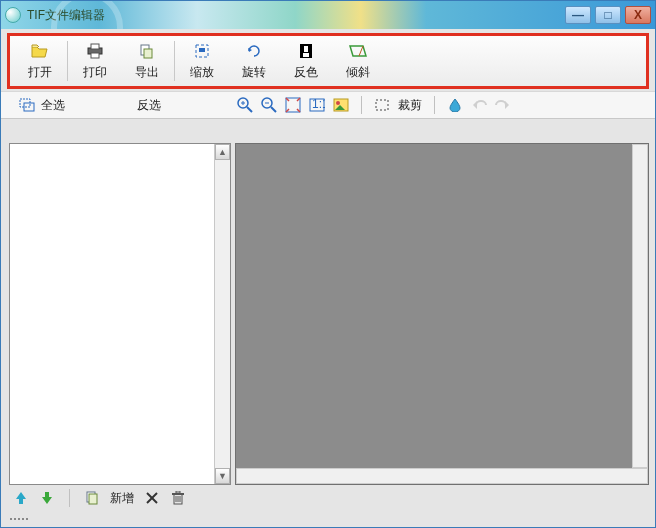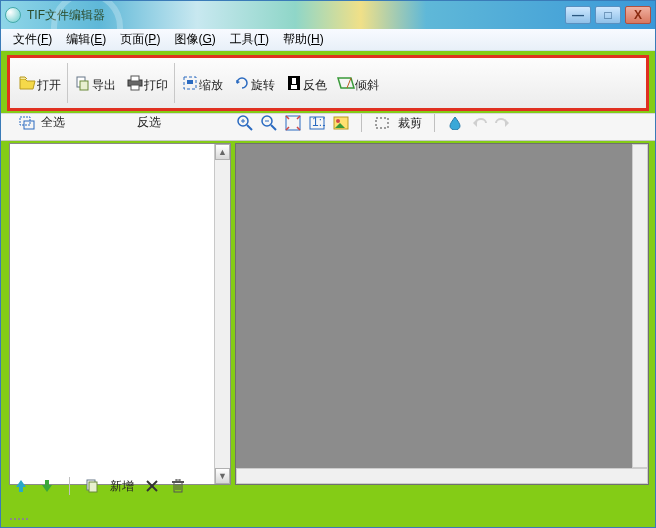--- a/index.html
+++ b/index.html
@@ -1,116 +1,108 @@
 <!DOCTYPE html>
 <html><head>
 <meta charset="utf-8">
 <style>
   * { box-sizing: border-box; margin: 0; padding: 0; font-family: "Microsoft YaHei", "SimSun", sans-serif; font-size: 12px; }
   body { background: #fff; }
-  .window { width: 656px; height: 528px; border: 1px solid #3a7bb8; position: relative; overflow: hidden; background: #84cc16; }
+  .window { width: 656px; height: 528px; border: 1px solid #3a7bb8; position: relative; overflow: hidden; background: #e5e5e5; }
 
   
   .titlebar { height: 28px; background: linear-gradient(90deg,#8fd6e8 0%, #5fb8d8 15%, #c8e8f0 30%, #8fd6c8 45%, #f0e088 55%, #5fb8d8 65%, #3a98d8 100%); display: flex; align-items: center; padding: 0 4px; position: relative; overflow:hidden; }
   .titlebar::before{ content:""; position:absolute; left:50px; top:-10px; width:60px; height:60px; border:6px solid rgba(255,255,255,.25); border-radius:50%; }
   .title-icon { width: 16px; height: 16px; background: radial-gradient(circle at 30% 30%, #fff, #6cc); border-radius: 50%; border:1px solid #4aa; margin-right: 6px; }
   .title-text { color: #2b4b2b; font-size: 12px; flex: 1; }
   .win-controls { display: flex; gap: 4px; }
   .win-btn { width: 26px; height: 18px; background: linear-gradient(#cfe8ff,#8fc0e8); border: 1px solid #5a90c0; border-radius: 2px; display: flex; align-items: center; justify-content: center; color: #2c5880; font-weight: bold; cursor: pointer; }
   .win-btn:last-child { background: linear-gradient(#f0b0a0,#d87860); border-color:#b05040; color:#8a2a10;}
 
   
   .menubar { height: 22px; background: linear-gradient(#f8faff,#e8f0f8); display: flex; align-items: center; padding: 0 6px; gap: 2px; border-bottom:1px solid #c8d8e8;}
   .menu-item { padding: 2px 6px; cursor: pointer; }
   .menu-item u { text-decoration: underline; }
 
   
   .main-toolbar { height: 56px; margin: 4px 6px 2px 6px; border: 3px solid #e03020; background: linear-gradient(#fdfdfd,#ececec); display: flex; align-items: center; padding: 2px 4px; }
-  .tb-btn { width: 52px; height: 46px; display: flex; flex-direction: row; align-items: center; justify-content: center; cursor: pointer; border:1px solid transparent; }
+  .tb-btn { width: 52px; height: 46px; display: flex; flex-direction: column; align-items: center; justify-content: center; cursor: pointer; border:1px solid transparent; }
   .tb-btn .ic { width: 18px; height: 18px; display: flex; align-items:center; justify-content:center; }
   .tb-btn .lbl { margin-top: 4px; font-size: 12px; color:#222;}
   .tb-sep { width:1px; height:40px; background:#c8c8c8; margin:0 1px;}
 
   
-  .sec-toolbar { height: 28px; display: flex; align-items: flex-start; padding: 0 10px 0 18px; gap: 8px; background:#f6f6f6; border-top:1px solid #d8d8d8; border-bottom:1px solid #c8c8c8;}
+  .sec-toolbar { height: 28px; display: flex; align-items: center; padding: 0 10px 0 18px; gap: 8px; background:#f6f6f6; border-top:1px solid #d8d8d8; border-bottom:1px solid #c8c8c8;}
   .sec-left { display:flex; align-items:center; gap:6px; width:210px;}
   .sec-right { display:flex; align-items:center; gap:8px;}
   .sec-text { font-size:12px; color:#222; }
   .sec-icon { width:16px; height:16px; display:flex; align-items:center; justify-content:center; cursor:pointer;}
   .vsep{ width:1px; height:18px; background:#c0c0c0; margin:0 4px;}
 
   
   .workarea { position:absolute; left:0; right:0; top:140px; bottom:40px; display:flex; }
   .left-panel { width:222px; background:#fff; border:1px solid #8a8a8a; margin:2px 2px 2px 8px; position:relative;}
   .left-scroll { position:absolute; right:0; top:0; bottom:0; width:16px; background:#f0f0f0; border-left:1px solid #c8c8c8;}
   .lsbtn{ height:16px; background:linear-gradient(#fff,#d8d8d8); border:1px solid #b0b0b0; display:flex; align-items:center; justify-content:center; font-size:9px; color:#666;}
   .lsbtn.bottom{ position:absolute; bottom:0; left:0; right:0;}
   .preview { flex:1; background:#8c8c8c; border:1px solid #707070; margin:2px 6px 2px 2px; position:relative;}
   .pv-scroll-v{position:absolute; right:0; top:0; bottom:16px; width:16px; background:#f0f0f0; border:1px solid #cdcdcd;}
   .pv-scroll-h{position:absolute; left:0; right:0; bottom:0; height:16px; background:#f0f0f0; border:1px solid #cdcdcd;}
 
   
-  .bottom-tools { position:absolute; left:12px; bottom:30px; height:22px; display:flex; align-items:center; gap:10px;}
+  .bottom-tools { position:absolute; left:12px; bottom:18px; height:22px; display:flex; align-items:center; gap:10px;}
   .bt-icon{ width:16px; height:16px; display:flex; align-items:center; justify-content:center; cursor:pointer;}
   .gripper{ position:absolute; left:8px; bottom:2px; width:640px; height:12px; display:flex; align-items:center;}
   .gripper span{ display:inline-block; width:2px; height:2px; background:#888; margin:0 1px;}
 </style>
 </head>
 <body>
 
 <div class="window">
 
   <div class="titlebar">
     <div class="title-icon"></div>
     <div class="title-text">TIF文件编辑器</div>
     <div class="win-controls">
       <div class="win-btn">—</div>
       <div class="win-btn">□</div>
       <div class="win-btn">X</div>
     </div>
   </div>
 
-  <div class="menubar">
-    <div class="menu-item"><span>文件</span>(<u>F</u>)</div>
-    <div class="menu-item"><span>编辑</span>(<u>E</u>)</div>
-    <div class="menu-item"><span>页面</span>(<u>P</u>)</div>
-    <div class="menu-item"><span>图像</span>(<u>G</u>)</div>
-    <div class="menu-item"><span>工具</span>(<u>T</u>)</div>
-    <div class="menu-item"><span>帮助</span>(<u>H</u>)</div>
-  </div>
 
   <div class="main-toolbar">
     <div class="tb-btn">
       <span class="ic">
           <svg width="18" height="14" viewBox="0 0 18 14">
             <path d="M1 3 L6 3 L8 5 L16 5 L14 13 L1 13 Z" fill="#f5d94a" stroke="#b89a20"></path>
             <path d="M1 3 L1 1 L6 1 L8 3" fill="#f5e9a0" stroke="#b89a20"></path>
           </svg>
         </span>
       <span class="lbl">打开</span>
     </div>
     <div class="tb-sep"></div>
-    <div class="tb-btn">
-      <span class="ic">
-          <svg width="18" height="16" viewBox="0 0 18 16">
-            <rect x="3" y="2" width="8" height="10" fill="#fff" stroke="#678"></rect>
-            <rect x="6" y="6" width="8" height="9" fill="#e8f0d0" stroke="#6a8a3a"></rect>
-          </svg>
-        </span>
-      <span class="lbl">导出</span>
-    </div>
     <div class="tb-btn">
       <span class="ic">
           <svg width="18" height="16" viewBox="0 0 18 16">
             <rect x="2" y="5" width="14" height="6" fill="#666" stroke="#333"></rect>
             <rect x="5" y="1" width="8" height="5" fill="#fff" stroke="#555"></rect>
             <rect x="5" y="10" width="8" height="5" fill="#fff" stroke="#555"></rect>
           </svg>
         </span>
       <span class="lbl">打印</span>
+    </div>
+    <div class="tb-btn">
+      <span class="ic">
+          <svg width="18" height="16" viewBox="0 0 18 16">
+            <rect x="3" y="2" width="8" height="10" fill="#fff" stroke="#678"></rect>
+            <rect x="6" y="6" width="8" height="9" fill="#e8f0d0" stroke="#6a8a3a"></rect>
+          </svg>
+        </span>
+      <span class="lbl">导出</span>
     </div>
     <div class="tb-sep"></div>
     <div class="tb-btn">
       <span class="ic">
           <svg width="16" height="16" viewBox="0 0 16 16">
             <rect x="2" y="2" width="12" height="12" fill="none" stroke="#2a6ac0" stroke-dasharray="3 2"></rect>
             <rect x="5" y="5" width="6" height="4" fill="#2a6ac0"></rect>
           </svg>
         </span>
       <span class="lbl">缩放</span>

